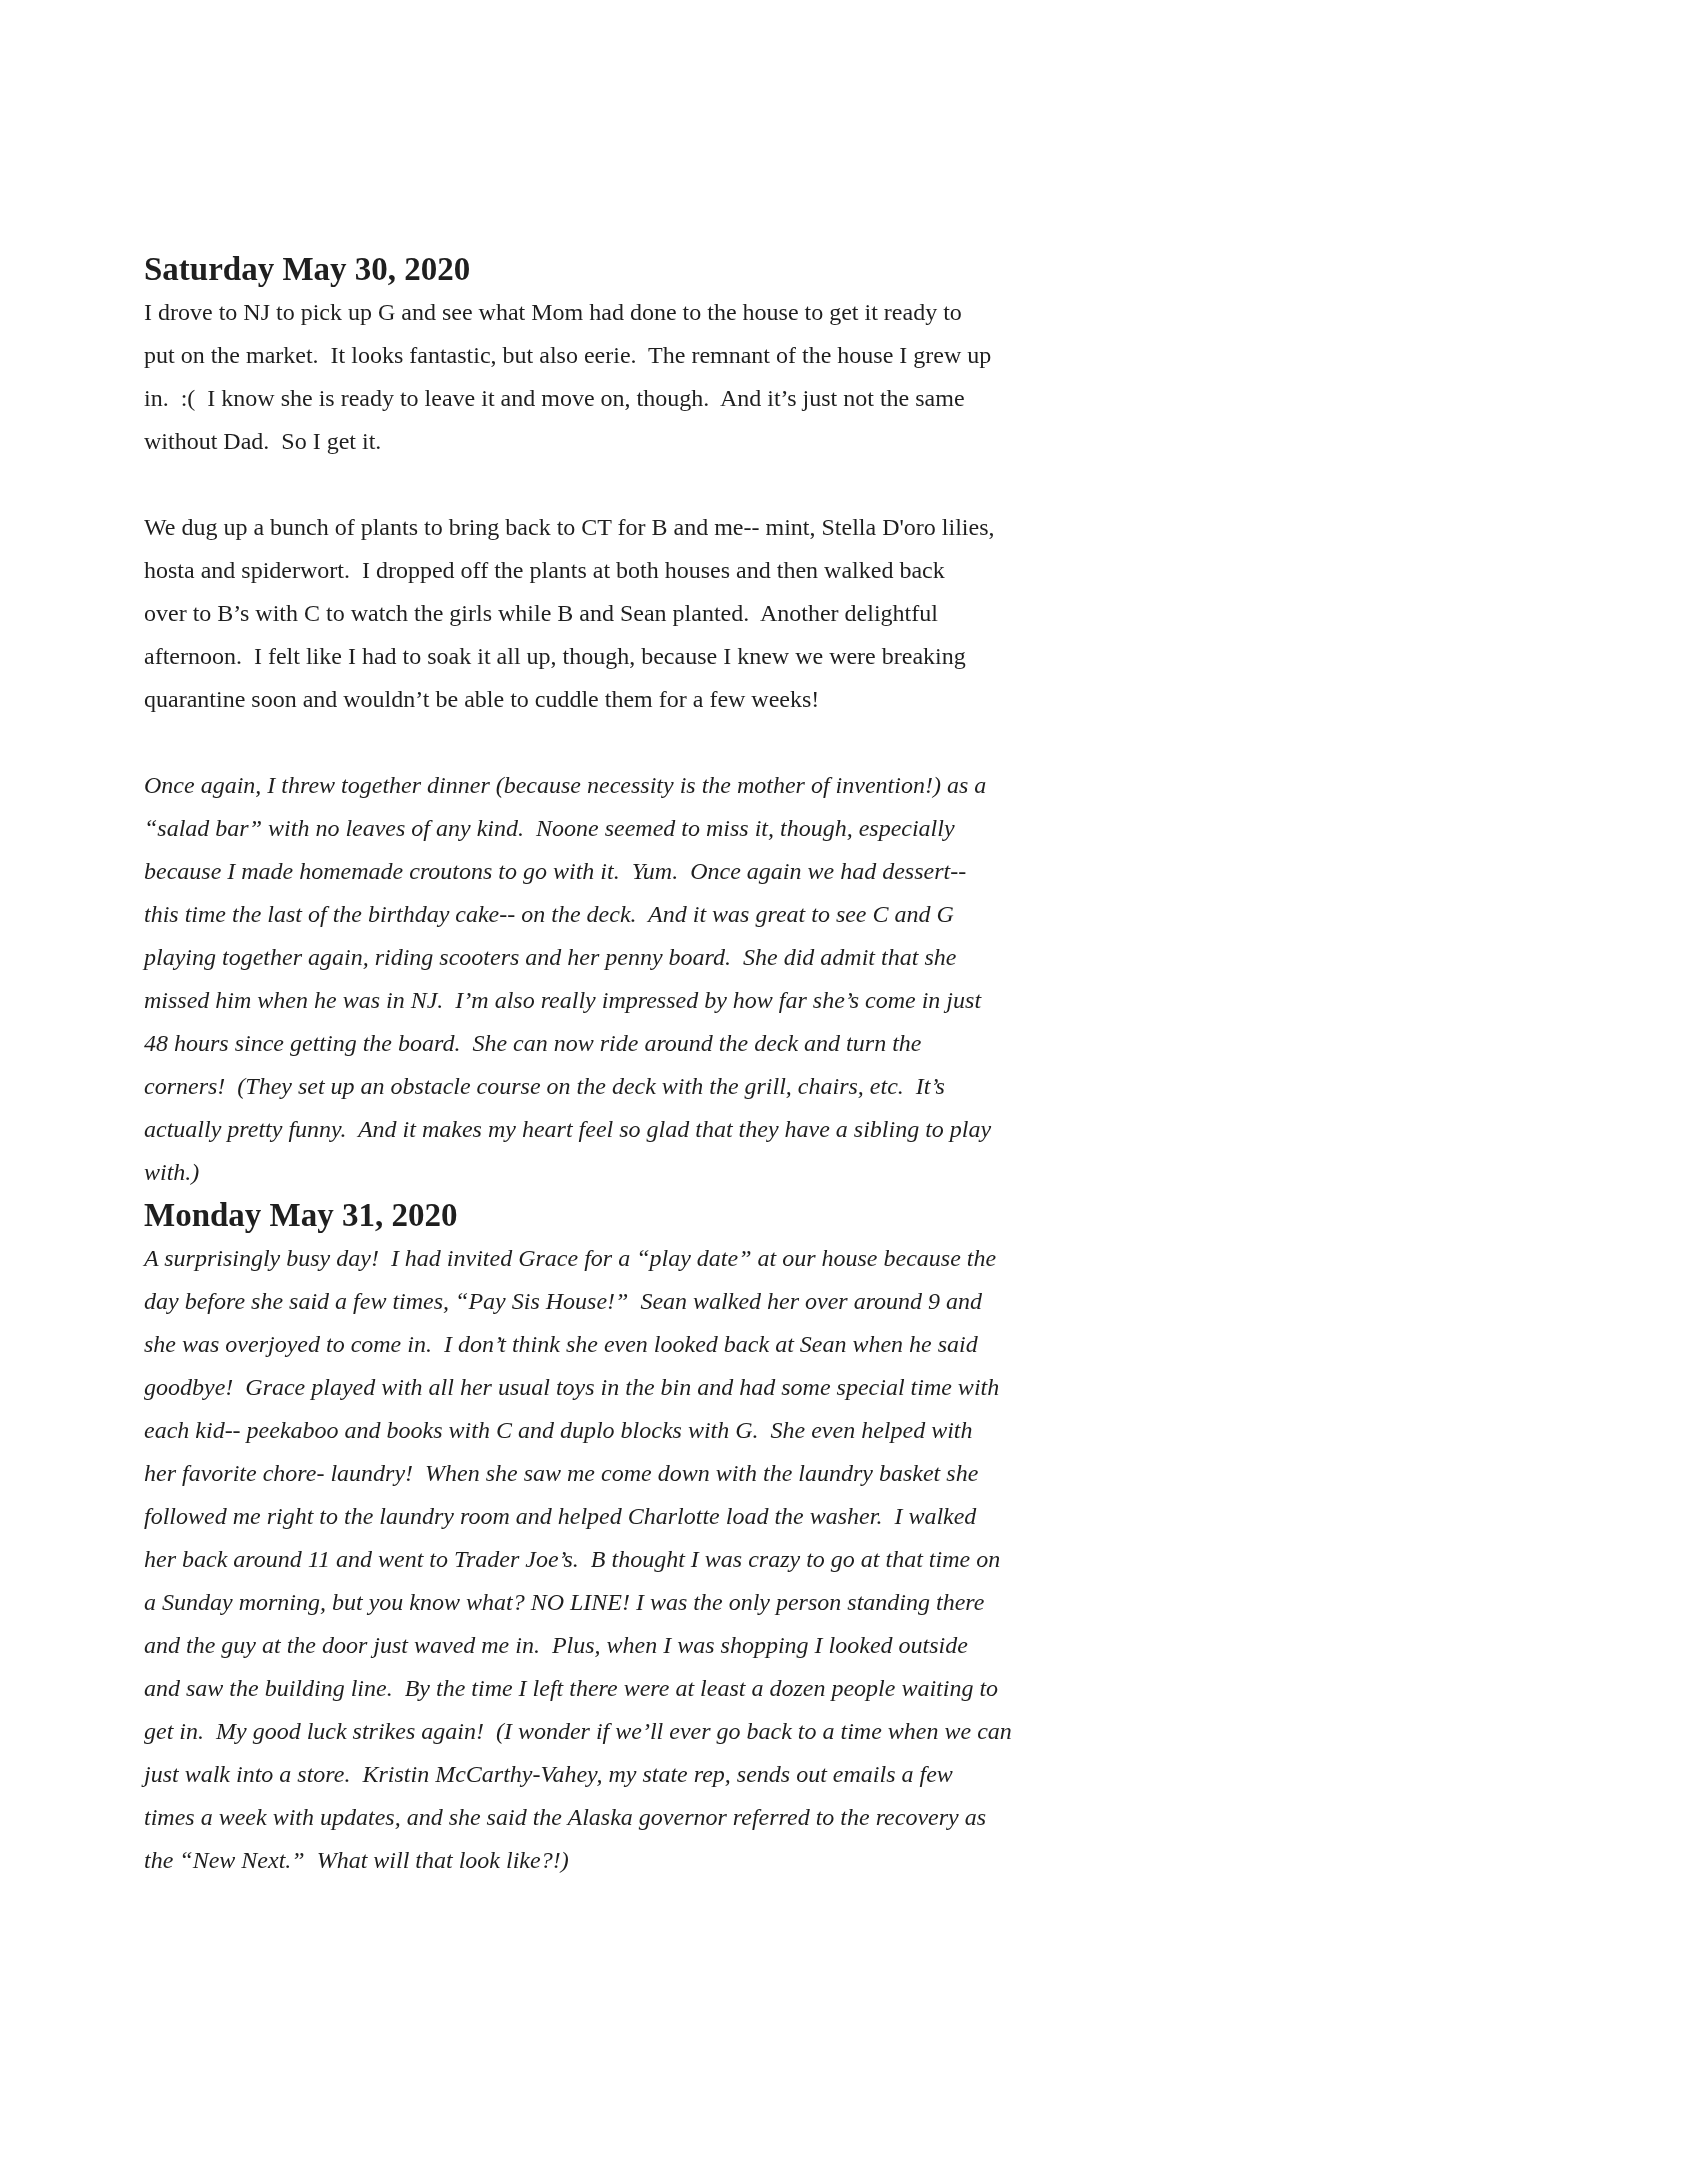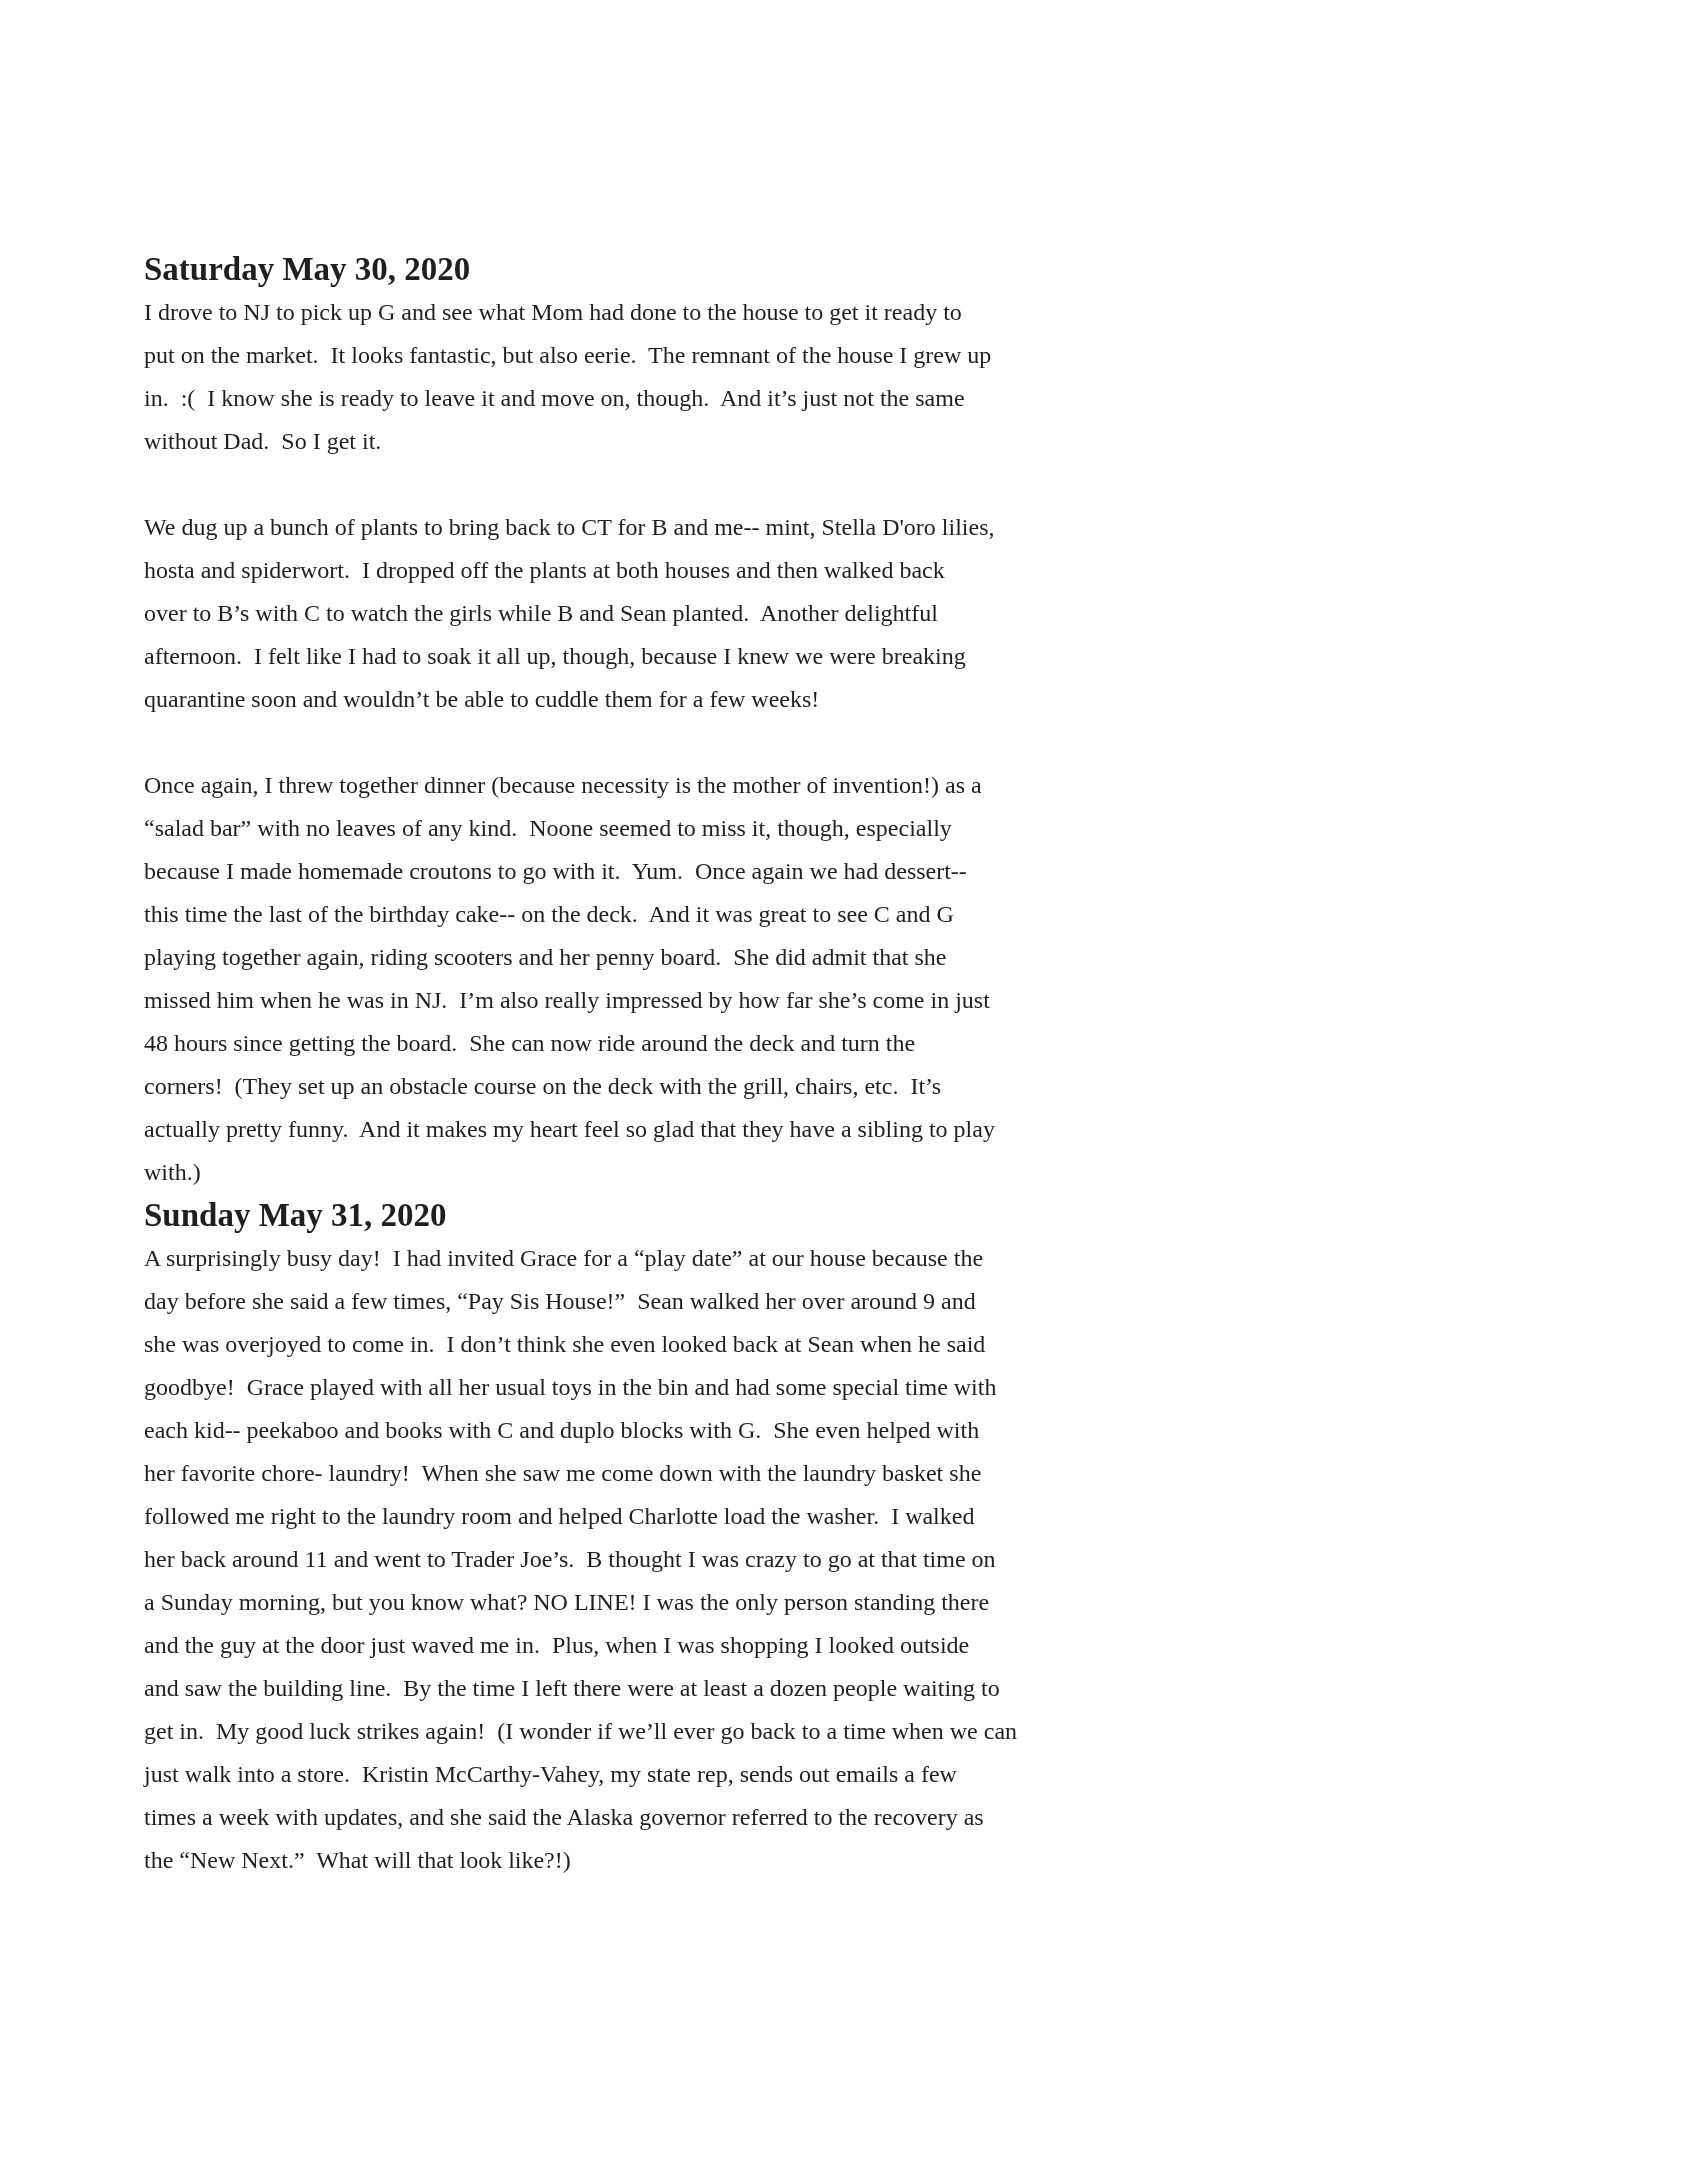--- a/index.html
+++ b/index.html
@@ -33,20 +33,21 @@
   }
   .entry-paragraph {
     font-size: 24px;
     font-weight: normal;
     line-height: 43px;
     margin: 0 0 43px 0;
     white-space: pre-wrap;
   }
   .entry-paragraph:last-child {
     margin-bottom: 0;
+    font-style: italic;
   }
   .journal-entry + .journal-entry {
     margin-top: 0;
   }
 </style>
 </head>
 <body>
 
 <div class="page">
   <div class="content">
@@ -68,21 +69,21 @@
 this time the last of the birthday cake-- on the deck.  And it was great to see C and G
 playing together again, riding scooters and her penny board.  She did admit that she
 missed him when he was in NJ.  I’m also really impressed by how far she’s come in just
 48 hours since getting the board.  She can now ride around the deck and turn the
 corners!  (They set up an obstacle course on the deck with the grill, chairs, etc.  It’s
 actually pretty funny.  And it makes my heart feel so glad that they have a sibling to play
 with.)</p>
     </div>
 
     <div class="journal-entry">
-      <h2 class="entry-heading">Sunday May 31, 2020</h2>
+      <h2 class="entry-heading">Monday May 31, 2020</h2>
       <p class="entry-paragraph">A surprisingly busy day!  I had invited Grace for a “play date” at our house because the
 day before she said a few times, “Pay Sis House!”  Sean walked her over around 9 and
 she was overjoyed to come in.  I don’t think she even looked back at Sean when he said
 goodbye!  Grace played with all her usual toys in the bin and had some special time with
 each kid-- peekaboo and books with C and duplo blocks with G.  She even helped with
 her favorite chore- laundry!  When she saw me come down with the laundry basket she
 followed me right to the laundry room and helped Charlotte load the washer.  I walked
 her back around 11 and went to Trader Joe’s.  B thought I was crazy to go at that time on
 a Sunday morning, but you know what? NO LINE! I was the only person standing there
 and the guy at the door just waved me in.  Plus, when I was shopping I looked outside

